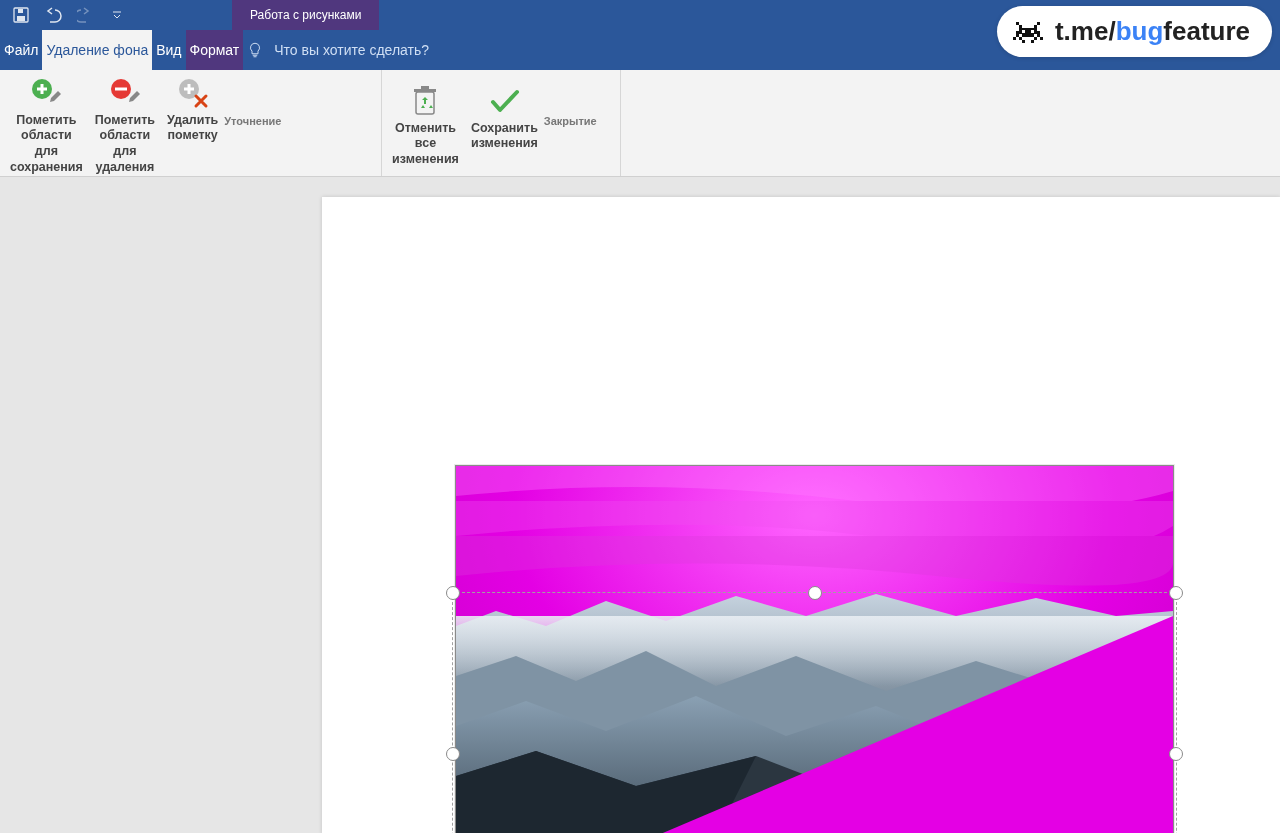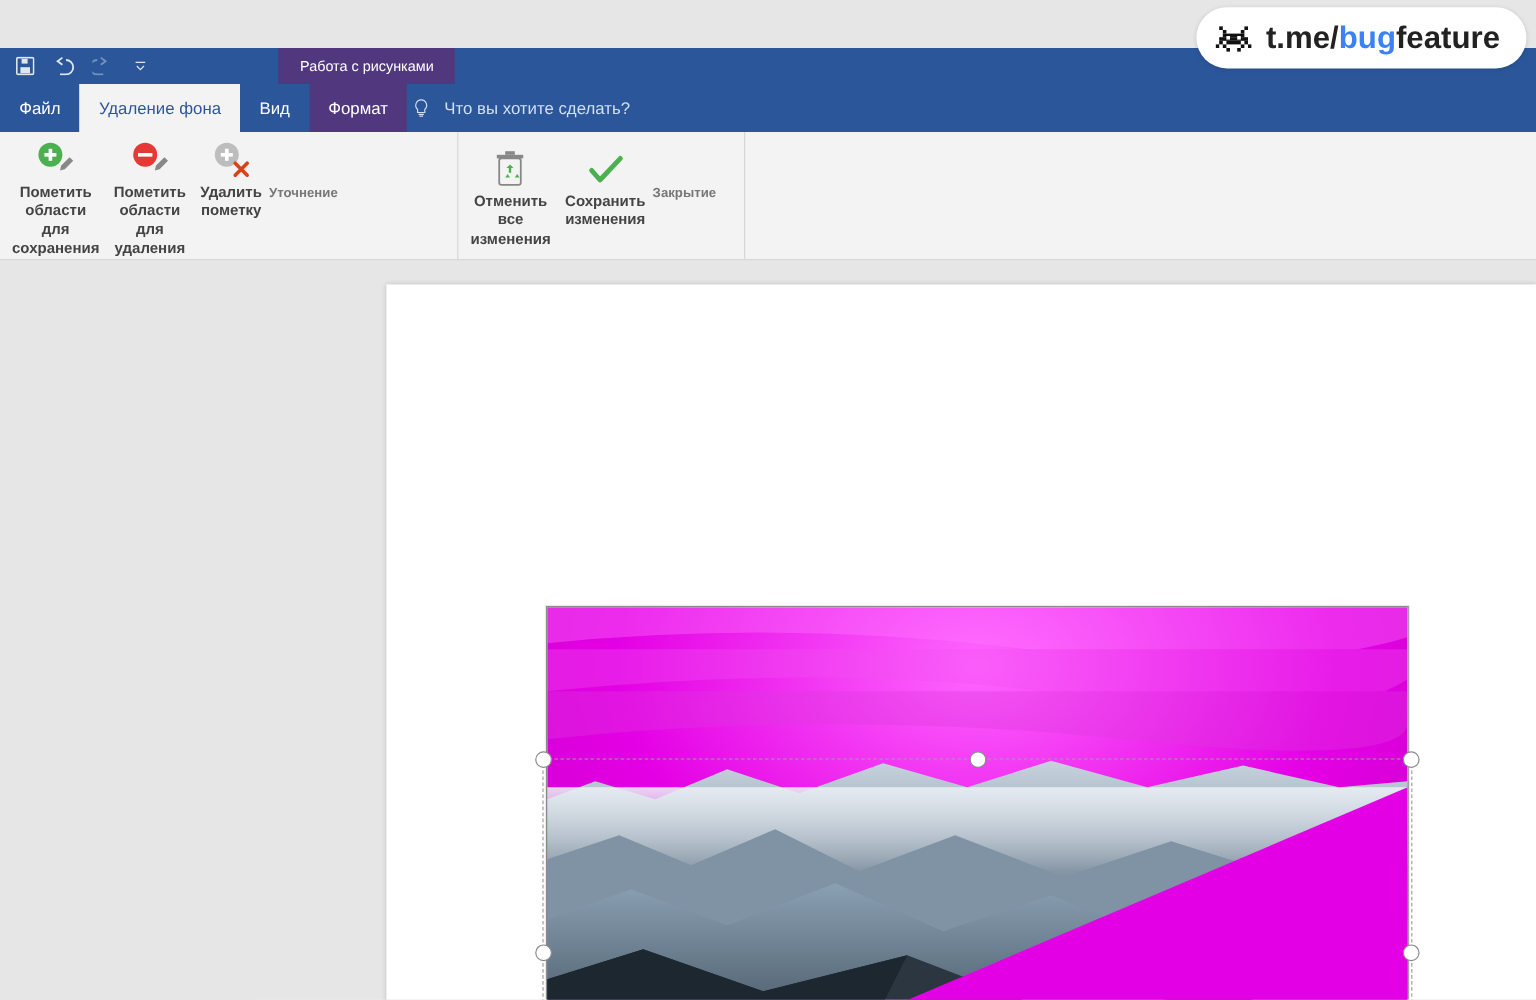--- a/index.html
+++ b/index.html
@@ -15,21 +15,20 @@
   }
 
   
   .titlebar {
     background: #2b579a;
     height: 30px;
     display: flex;
     align-items: stretch;
     color: #fff;
     position: relative;
-    margin-top: 40px;
   }
   .qat {
     display: flex;
     align-items: center;
     gap: 10px;
     padding: 0 10px;
   }
   .qat-btn {
     width: 22px;
     height: 22px;
@@ -54,21 +53,21 @@
 
   
   .tabsbar {
     background: #2b579a;
     height: 40px;
     display: flex;
     align-items: stretch;
     color: #fff;
   }
   .tab {
-    padding: 0 16px;
+    padding: 0 4px;
     display: flex;
     align-items: center;
     font-size: 14px;
     cursor: pointer;
     white-space: nowrap;
   }
   .tab.active {
     background: #f3f3f3;
     color: #2b579a;
   }

